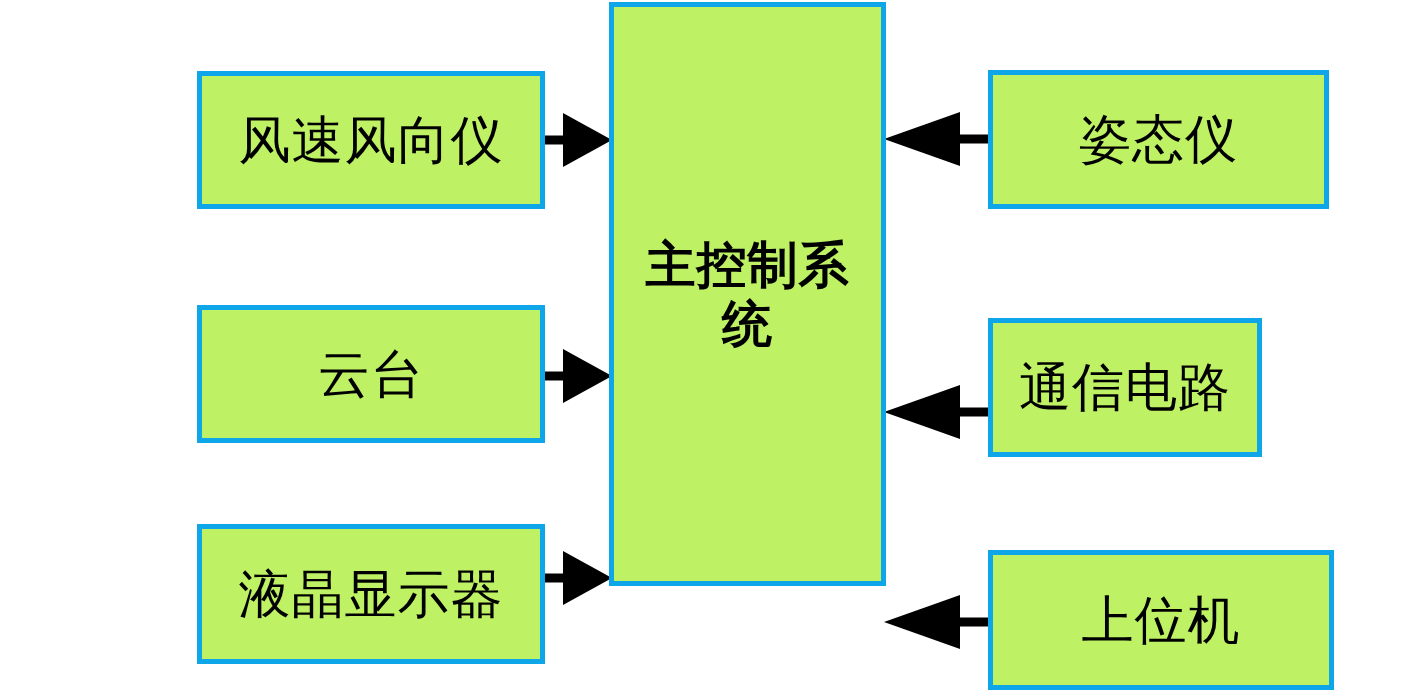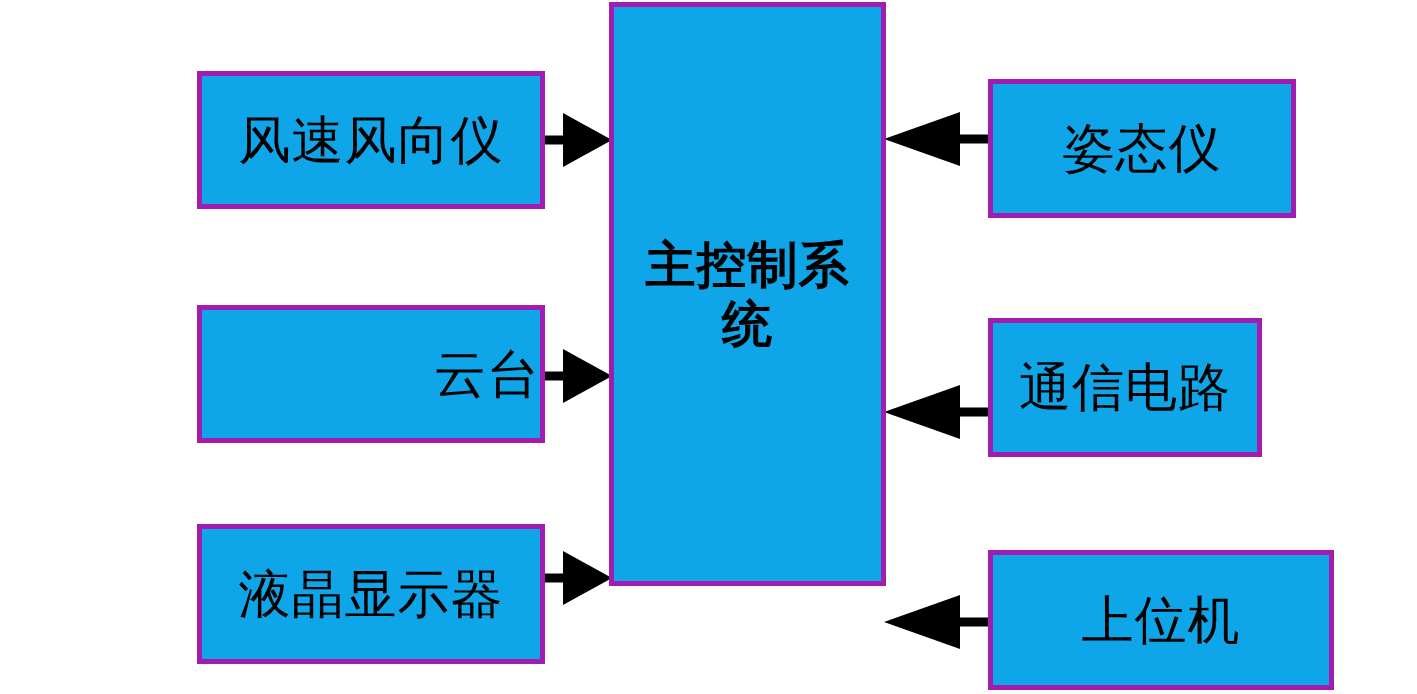--- a/index.html
+++ b/index.html
@@ -14,22 +14,22 @@
   #diagram-root {
     position: relative;
     width: 1417px;
     height: 694px;
     background: #ffffff;
     overflow: hidden;
   }
   .node-box {
     position: absolute;
     box-sizing: border-box;
-    background: #0ea5e9;
-    border: 5px solid #a21caf;
+    background: #bef264;
+    border: 5px solid #0ea5e9;
     display: flex;
     align-items: center;
     justify-content: center;
     text-align: center;
   }
   .node-label {
     color: #000000;
     font-family: "DejaVu Serif", "Liberation Serif", serif;
     font-size: 52px;
     line-height: 1.12;
@@ -99,29 +99,29 @@
 
   <div class="node-box central" style="left:609px; top:2px; width:277px; height:584px;font-weight:bold;">
     <span class="node-label">主控制系
 统</span>
   </div>
 
   <div class="node-box" style="left:197px; top:71px; width:348px; height:138px;">
     <span class="node-label">风速风向仪</span>
   </div>
 
-  <div class="node-box" style="left:197px; top:305px; width:348px; height:138px;justify-content:flex-end;">
+  <div class="node-box" style="left:197px; top:305px; width:348px; height:138px;">
     <span class="node-label">云台</span>
   </div>
 
   <div class="node-box" style="left:197px; top:524px; width:348px; height:140px;">
     <span class="node-label">液晶显示器</span>
   </div>
 
-  <div class="node-box" style="left:988px; top:70px; width:308px; height:139px;margin-top:9px;">
+  <div class="node-box" style="left:988px; top:70px; width:341px; height:139px;">
     <span class="node-label">姿态仪</span>
   </div>
 
   <div class="node-box" style="left:988px; top:318px; width:274px; height:139px;">
     <span class="node-label">通信电路</span>
   </div>
 
   <div class="node-box" style="left:988px; top:550px; width:346px; height:140px;">
     <span class="node-label">上位机</span>
   </div>

